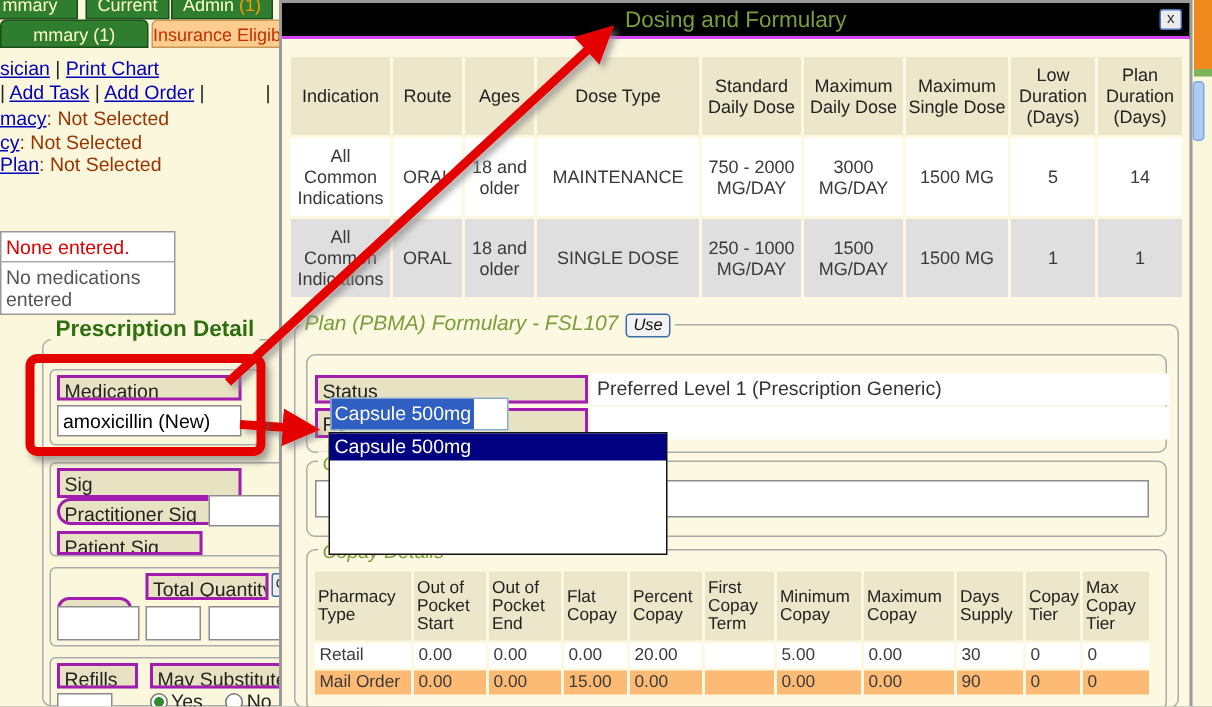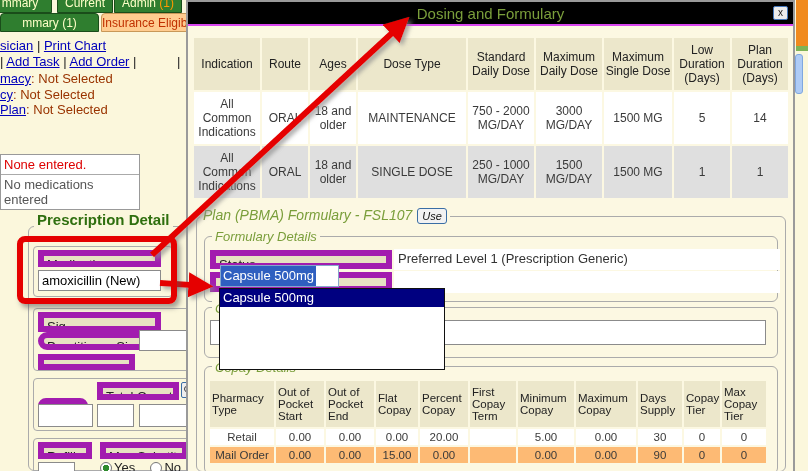--- a/index.html
+++ b/index.html
@@ -12,29 +12,29 @@
   .tab { position:absolute; height:20px; font-size:12px; line-height:18px; text-align:center;
          border-radius:4px 4px 0 0; white-space:nowrap; overflow:hidden; }
   .tab.green { background:#2F7E2F; color:#FFFFC8; border:1px solid #1A4D1A; }
   .tab.orange { background:#FFCC8F; color:#C03000; border:1px solid #C89858; }
   .admin-count { color:#FF9900; }
   
   .linkline { position:absolute; font-size:13px; white-space:nowrap; color:#222; }
   a.lnk { color:#0000BB; text-decoration:underline; cursor:pointer; }
   .maroon { color:#993300; }
   
-  .msgbox { position:absolute; left:0; top:154px; width:140px; background:#fff; border:1px solid #999; }
+  .msgbox { position:absolute; left:0; top:154px; width:117px; background:#fff; border:1px solid #999; }
   .msgbox .l1 { color:#DD0000; font-size:13px; padding:2px 3px; }
   .msgbox .l2 { color:#555; font-size:13px; padding:2px 3px; border-top:1px solid #aaa; }
   
   .fs { position:absolute; border:1px solid #ABABAB; border-radius:6px; }
   .legend { position:absolute; background:#FBF7DC; padding:0 3px; white-space:nowrap; }
   .legend.big { font-weight:bold; font-size:15px; color:#2F6F0F; }
   .legend.olive { font-size:13px; color:#7A9E3B;font-style:italic; }
-  .khaki { position:absolute; background:#E7E2C2; border:6px solid #a21caf; color:#222;
+  .khaki { position:absolute; background:#E7E2C2; border:2px solid #a21caf; color:#222;
            font-size:13px; line-height:15px; padding:1px 3px; white-space:nowrap; overflow:hidden; }
   .tin { position:absolute; border:1px solid #8B8B8B; background:#fff; font-size:13px;
          font-family:"Liberation Sans", sans-serif; padding:1px 3px; }
   
   .redbox { position:absolute; left:17px; top:236px; width:160px; height:68px;
             border:6px solid #E50000; border-radius:8px; z-index:46;
             box-shadow:3px 4px 5px rgba(90,90,90,.55); pointer-events:none; }
   .overlay { position:absolute; left:0; top:0; z-index:45; pointer-events:none; }
   
   .popup { position:absolute; left:186px; top:0; width:609px; height:473px;
@@ -53,21 +53,21 @@
   .dose tr.r0 td { background:#FFFFFF; }
   .dose tr.r1 td { background:#DFDFDF; }
   .usebtn { display:inline-block; font-size:11px; color:#111; background:#F2F2F2;
             border:1px solid #3A6EA5; border-radius:3px; padding:0 4px; margin-left:5px;
             line-height:14px; cursor:pointer; }
   .strip { position:absolute; background:#fff; }
   .valtext { font-size:13px; color:#333; padding:2px 4px; white-space:nowrap; overflow:hidden; }
   .copay { position:absolute; left:20px; top:377px; width:560px; table-layout:fixed; }
   .copay th { background:#ECE7CB; font-weight:normal; font-size:11.5px; color:#222;
               text-align:left; padding:2px 2px; height:46px; vertical-align:middle; }
-  .copay td { font-size:11.5px; color:#3A3A3A; text-align:center; padding:1px 3px; height:16px; }
+  .copay td { font-size:11.5px; color:#3A3A3A; text-align:left; padding:1px 3px; height:16px; }
   .copay tr.r0 td { background:#FFFFFF; }
   .copay tr.r1 td { background:#fdba74; }
   
   .combo { position:absolute; left:32px; top:263px; width:119px; height:22px; background:#fff;
            border:1px solid #86A7CC; z-index:20; cursor:pointer; }
   .combo .sel { display:inline-block; background:#2F5FC0; color:#fff; font-size:13px;
                 line-height:18px; padding:1px 2px; margin:0; white-space:nowrap; }
   .listbox { position:absolute; left:31px; top:286px; width:226px; height:82px; background:#fff;
              border:1px solid #111; z-index:20; }
   .listbox .opt { background:#000080; color:#fff; font-size:13px; line-height:18px;
@@ -210,21 +210,20 @@
       </tr>
     </tbody>
       </table>
 
     <div class="fs" style="left:8px; top:214px; width:590px; height:256px; position:absolute;"></div>
     <div class="legend olive" style="left:12px; top:205px; font-size:14px; background:#FCF8E2;">
       <span>Plan (PBMA) Formulary - FSL107</span><span class="usebtn">Use</span>
     </div>
 
     <div class="fs" style="left:16px; top:234px; width:574px; height:66px; position:absolute;"></div>
-    <div class="legend olive" style="left:24px; top:227px; background:#FCF8E2;">Formulary Details</div>
     <div class="khaki" style="left:22px; top:248px; width:182px; height:19px;">Status</div>
     <div class="strip" style="left:206px; top:247px; width:386px; height:21px;">
       <div class="valtext">Preferred Level 1 (Prescription Generic)</div>
     </div>
     <div class="khaki" style="left:22px; top:270px; width:182px; height:20px;">Re</div>
     <div class="strip" style="left:206px; top:269px; width:386px; height:22px;"></div>
 
     <div class="fs" style="left:16px; top:305px; width:574px; height:51px; position:absolute;"></div>
     <div class="legend olive" style="left:24px; top:299px; background:#FCF8E2;">C</div>
     <input class="tin" style="left: 22px; top: 318px; width: 556px; height: 25px; position: absolute;">

